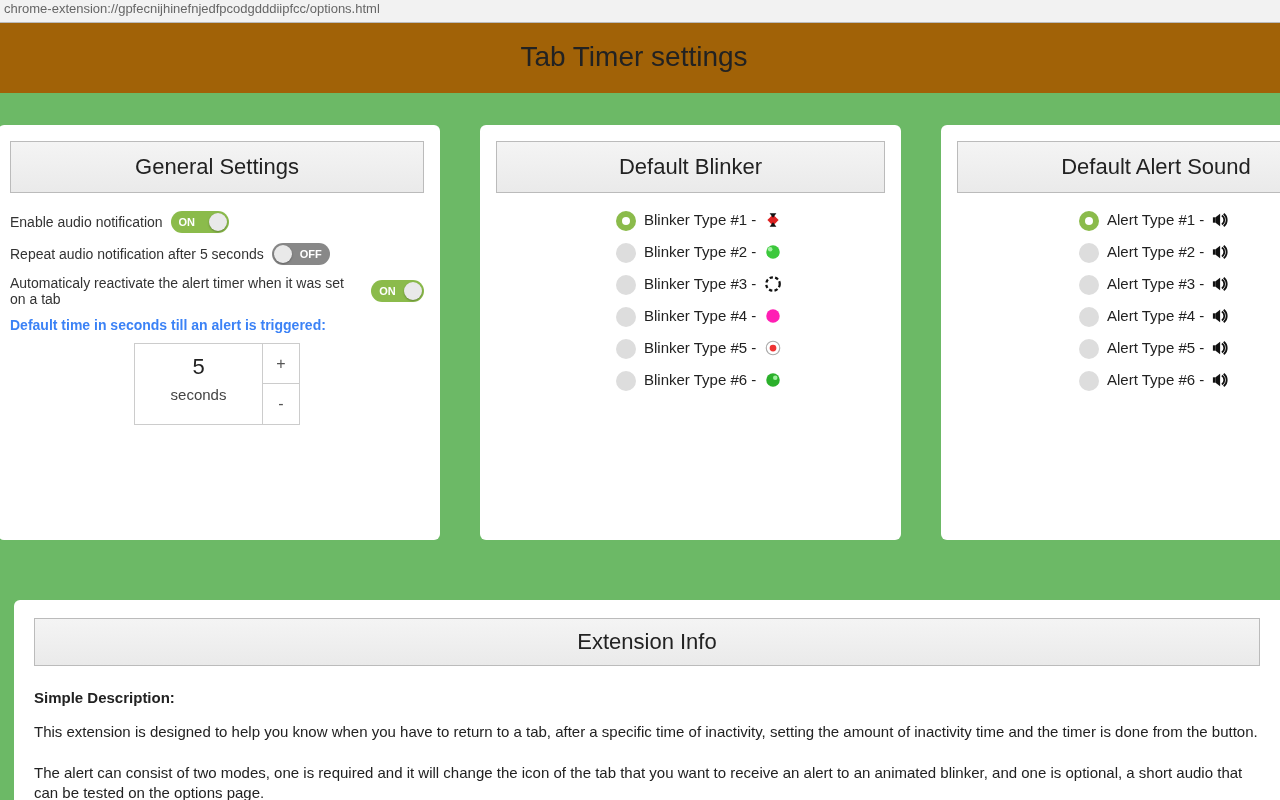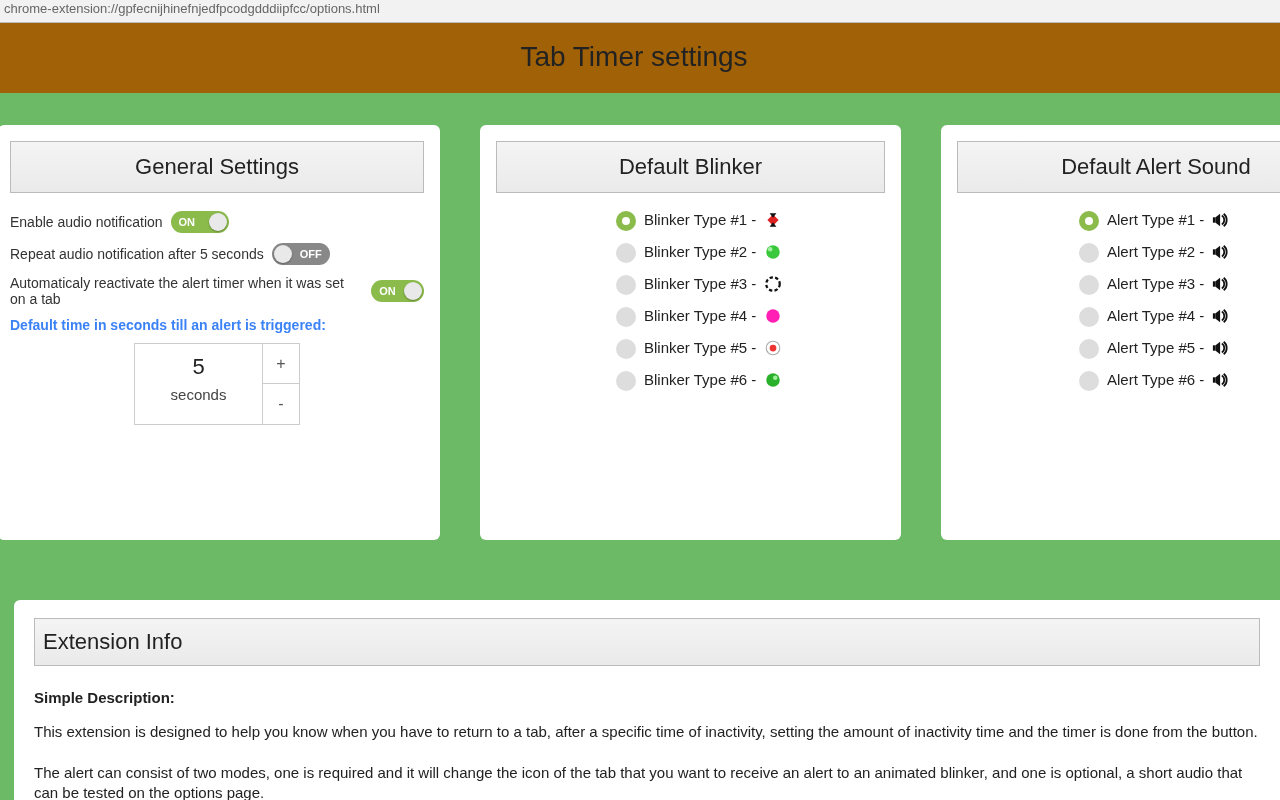--- a/index.html
+++ b/index.html
@@ -93,21 +93,21 @@
   content:""; position:absolute; width:8px; height:8px; border-radius:50%; background:#fff; top:6px; left:6px;
 }
 .blinker-icon, .alert-icon { display:inline-flex; align-items:center; justify-content:center; width:18px; height:18px; }
 .alert-icon svg { width:18px; height:16px; }
 
 .info-band { background: #6cb966; padding-top: 28px; }
 .info-card {
   background: #fff; border-radius: 6px 0 0 0; margin-left: 14px; padding: 18px 20px 8px 20px; min-height: 230px;
 }
 .info-title {
-  background: linear-gradient(#f4f4f4,#eaeaea); border: 1px solid #bbb; font-size:22px; font-weight:400; color:#222; padding: 10px 8px; margin-bottom: 22px;
+  background: linear-gradient(#f4f4f4,#eaeaea); border: 1px solid #bbb; text-align:center; font-size:22px; font-weight:400; color:#222; padding: 10px 8px; margin-bottom: 22px;
 }
 .info-card p { font-size: 15px; color: #222; margin-bottom: 20px; line-height: 1.35; }
 .info-card p.bold { font-weight: bold; margin-bottom: 14px; }
 </style>
 </head>
 <body>
 
 <div class="addr-bar">chrome-extension://gpfecnijhinefnjedfpcodgdddiipfcc/options.html</div>
 
 <div class="header">

